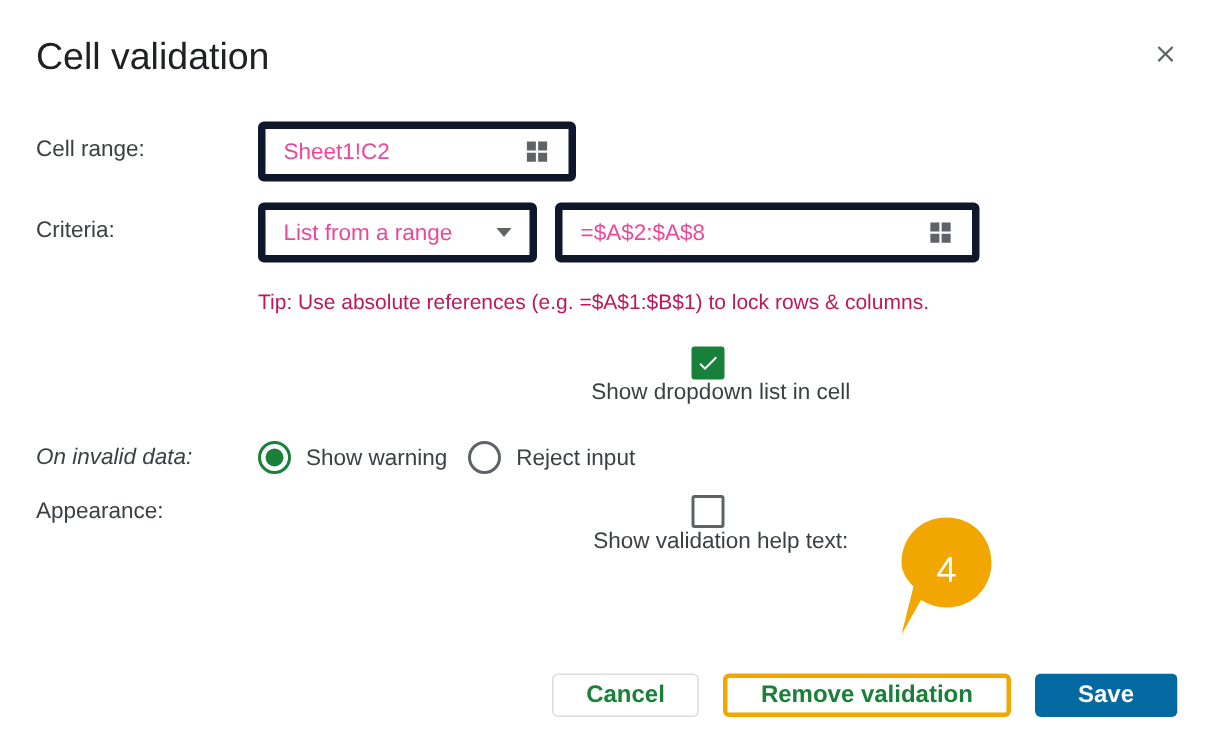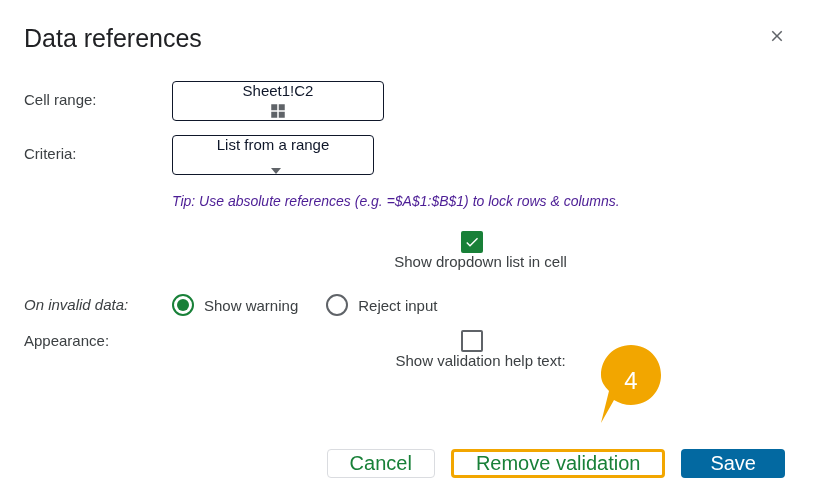--- a/index.html
+++ b/index.html
@@ -51,64 +51,62 @@
       width: 148px;
       flex-shrink: 0;
       font-size: 15px;
       color: #3c4043;
       padding-top: 10px;
     }
     .control-col {
       flex: 1;
     }
     .field {
-      border: 1px solid #0f172a;
+      border: 5px solid #0f172a;
       border-radius: 4px;
       height: 40px;
       display: flex;
       align-items: center;
       padding: 0 12px;
       font-size: 15px;
-      color: #0f172a;
+      color: #ec4899;
       background: #fff;
-      flex-direction: column;
     }
     .field-text {
       flex: 1;
     }
     .grid-icon {
       width: 18px;
       height: 18px;
       fill: #5f6368;
       cursor: pointer;
     }
     .criteria-row {
       display: flex;
       gap: 12px;
     }
     .dropdown-field {
-      width: 202px;
+      width: 186px;
       cursor: pointer;
     }
     .range-field {
       width: 283px;
     }
     .dd-arrow {
       width: 0;
       height: 0;
       border-left: 5px solid transparent;
       border-right: 5px solid transparent;
       border-top: 6px solid #5f6368;
       margin-left: 6px;
     }
     .tip {
       font-size: 14px;
-      color: #4c1d95;
+      color: #be185d;
       margin: 18px 0 22px 148px;
-      font-style: italic;
     }
     .checkbox-row {
       display: flex;
       align-items: center;
       margin-left: 148px;
       margin-bottom: 24px;
       flex-direction: column;
     }
     .cb {
       width: 22px;
@@ -130,21 +128,21 @@
       height: 16px;
       fill: #fff;
     }
     .cb-label {
       font-size: 15px;
       color: #3c4043;
     }
     .radio-group {
       display: flex;
       align-items: center;
-      gap: 28px;
+      gap: 14px;
     }
     .radio-item {
       display: flex;
       align-items: center;
       cursor: pointer;
     }
     .radio {
       width: 22px;
       height: 22px;
       border: 2px solid #5f6368;
@@ -177,22 +175,22 @@
       justify-content: flex-end;
       gap: 16px;
       margin-top: 64px;
       padding-right: 4px;
       align-items: center;
     }
     .btn {
       height: 29px;
       padding: 0 22px;
       border-radius: 4px;
-      font-size: 20px;
-      font-weight: 400;
+      font-size: 16px;
+      font-weight: 700;
       display: flex;
       align-items: center;
       justify-content: center;
       cursor: pointer;
       border: 1px solid transparent;
     }
     .btn-cancel {
       color: #188038;
       border: 1px solid #dadce0;
       background: #fff;
@@ -229,21 +227,21 @@
       font-size: 24px;
       font-weight: 400;
     }
   </style>
 </head>
 <body>
 
 <div class="dialog">
 
   <div class="header">
-    <div class="title">Data references</div>
+    <div class="title">Cell validation</div>
     <div class="close">
       <svg viewBox="0 0 24 24">
           <path fill="currentColor" d="M19 6.41L17.59 5 12 10.59 6.41 5 5 6.41 10.59 12 5 17.59 6.41 19 12 13.41 17.59 19 19 17.59 13.41 12z"></path>
         </svg>
     </div>
   </div>
 
   <div class="row">
     <div class="label-col">Cell range:</div>
     <div class="control-col">
@@ -256,20 +254,26 @@
     </div>
   </div>
 
   <div class="row">
     <div class="label-col">Criteria:</div>
     <div class="control-col criteria-row">
       <div class="field dropdown-field">
         <span class="field-text">List from a range</span>
         <span class="dd-arrow"></span>
       </div>
+      <div class="field range-field">
+        <span class="field-text">=$A$2:$A$8</span>
+        <svg class="grid-icon" viewBox="0 0 24 24">
+            <path d="M3 3h8v8H3V3zm10 0h8v8h-8V3zM3 13h8v8H3v-8zm10 0h8v8h-8v-8z"></path>
+          </svg>
+      </div>
     </div>
   </div>
 
   <div class="tip">Tip: Use absolute references (e.g. =$A$1:$B$1) to lock rows &amp; columns.</div>
 
   <div class="checkbox-row">
     <div class="cb checked">
       <svg viewBox="0 0 24 24">
           <path d="M9 16.17L4.83 12l-1.42 1.41L9 19 21 7l-1.41-1.41z"></path>
         </svg>

